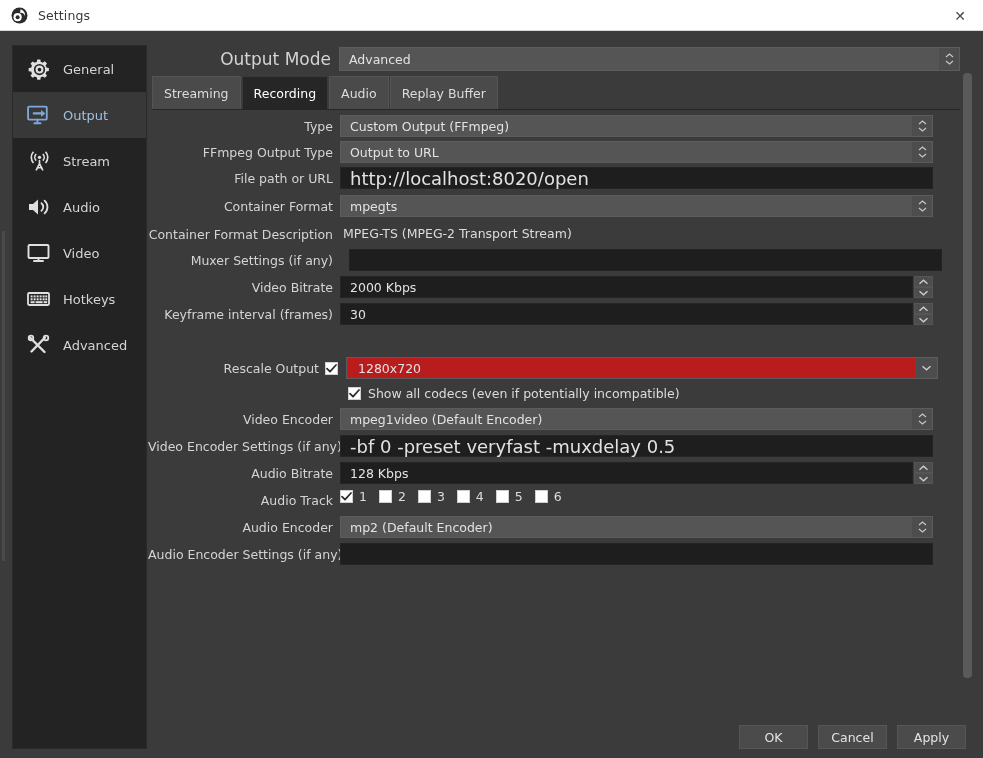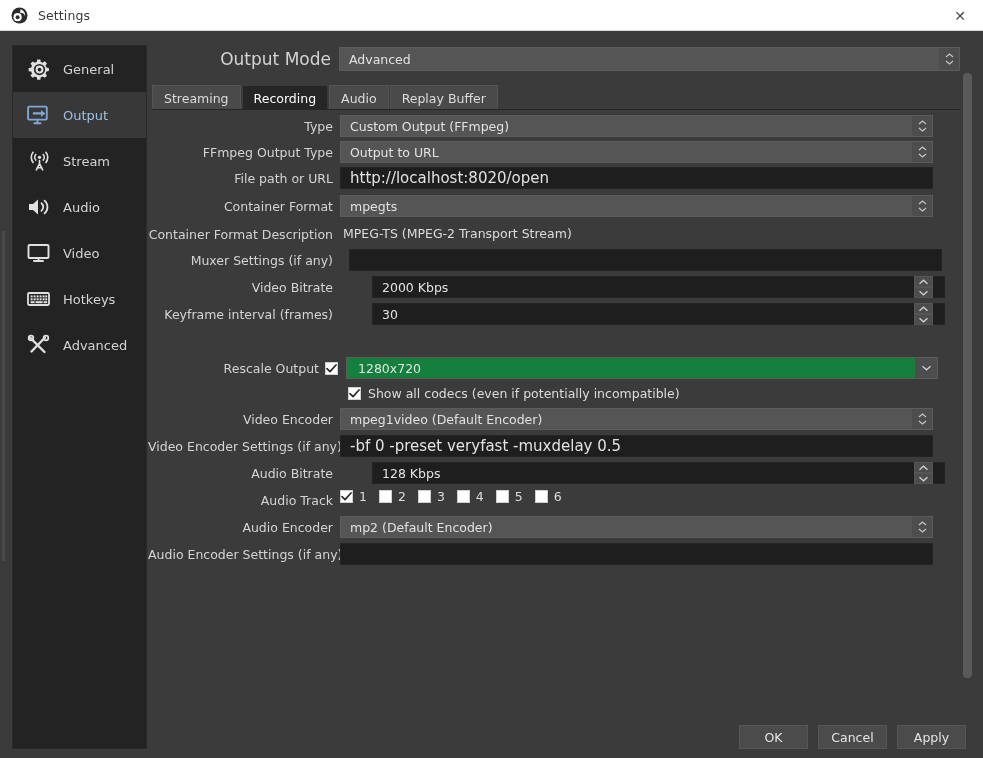--- a/index.html
+++ b/index.html
@@ -75,21 +75,21 @@
     align-items: center; justify-content: center; gap: 2px;
   }
   .chev { width: 9px; height: 5px; }
 
   
   .tabbar {
     position: absolute; left: 4px; top: 56px; width: 812px; height: 23px;
   }
   .tabs { display: flex; align-items: flex-end; height: 23px; }
   .tab {
-    height: 25px; padding: 0 11px; display: flex; align-items: center;
+    height: 34px; padding: 0 11px; display: flex; align-items: center;
     font-size: 12.5px; color: #dcdcdc; background: #4a4a4a;
     border: 1px solid #545454; border-bottom: none; margin-right: 1px;
   }
   .tab.active { background: #262626; color: #ffffff; border-color: #3a3a3a; }
   .tabline {
     position: absolute; left: 0; top: 22px; width: 808px; height: 1px; background: #262626;
   }
 
   
   .form { position: absolute; left: 0; top: 84px; width: 812px; }
@@ -97,37 +97,37 @@
   .flabel {
     width: 192px; flex: 0 0 192px; text-align: right; padding-right: 7px;
     font-size: 12.5px; color: #d4d4d4; white-space: nowrap;
   }
   .fctl { flex: 1 1 auto; position: relative; height: 22px; }
 
   .textinput {
     width: 593px; height: 22px; background: #1e1e1e; border: 1px solid #242424;
     display: flex; align-items: center;
   }
-  .textinput .val { padding-left: 9px; font-size: 15px; color: #e2e2e2; }
+  .textinput .val { padding-left: 9px; font-size: 18px; color: #e2e2e2; }
 
   .combo2 {
     width: 593px; height: 22px; background: #555555; border: 1px solid #5c5c5c;
     position: relative; display: flex; align-items: center;
   }
   .combo2 .val { padding-left: 9px; font-size: 12.5px; color: #e2e2e2; }
   .combo2 .arrows {
     position: absolute; right: 0; top: 0; width: 20px; height: 20px;
     background: #4d4d4d; display: flex; flex-direction: column;
     align-items: center; justify-content: center; gap: 2px;
   }
 
   .spinwrap { width: 593px; height: 22px; position: relative; }
   .spinwrap .txt {
     position: absolute; left: 0; top: 0; width: 573px; height: 22px;
-    background: #1e1e1e; border: 1px solid #242424; display: flex; align-items: center; margin-left: 32px;
+    background: #1e1e1e; border: 1px solid #242424; display: flex; align-items: center;
   }
   .spinwrap .txt .val { padding-left: 9px; font-size: 12.5px; color: #e2e2e2; }
   .spinwrap .sbtns {
     position: absolute; right: 0; top: 0; width: 19px; height: 22px;
     display: flex; flex-direction: column;
   }
   .sbtn {
     flex: 1 1 50%; background: #4d4d4d; border: 1px solid #555;
     display: flex; align-items: center; justify-content: center;
   }
@@ -138,21 +138,21 @@
   .cbox {
     width: 13px; height: 13px; background: #ffffff; border: 1px solid #cfcfcf;
     display: inline-flex; align-items: center; justify-content: center;
     flex: 0 0 auto;
   }
   .cbox svg { display: block; }
 
   .rescale-row .flabel { width: 177px; flex: 0 0 177px; padding-right: 6px; }
   .rescale-cb { margin-right: 8px; }
   .rescale-combo {
-    width: 592px; height: 22px; background: #15803d; border: 1px solid #5c5c5c;
+    width: 592px; height: 22px; background: #b91c1c; border: 1px solid #5c5c5c;
     position: relative; display: flex; align-items: center;
   }
   .rescale-combo .val { padding-left: 11px; font-size: 12.5px; color: #e2e2e2; }
   .rescale-combo .arrow1 {
     position: absolute; right: 0; top: 0; width: 22px; height: 20px;
     background: #4d4d4d; display: flex; align-items: center; justify-content: center;
   }
 
   .codecs-row { height: 20px; margin-bottom: 5px; }
   .codecs-inner { display: flex; align-items: center; margin-left: 200px; }

